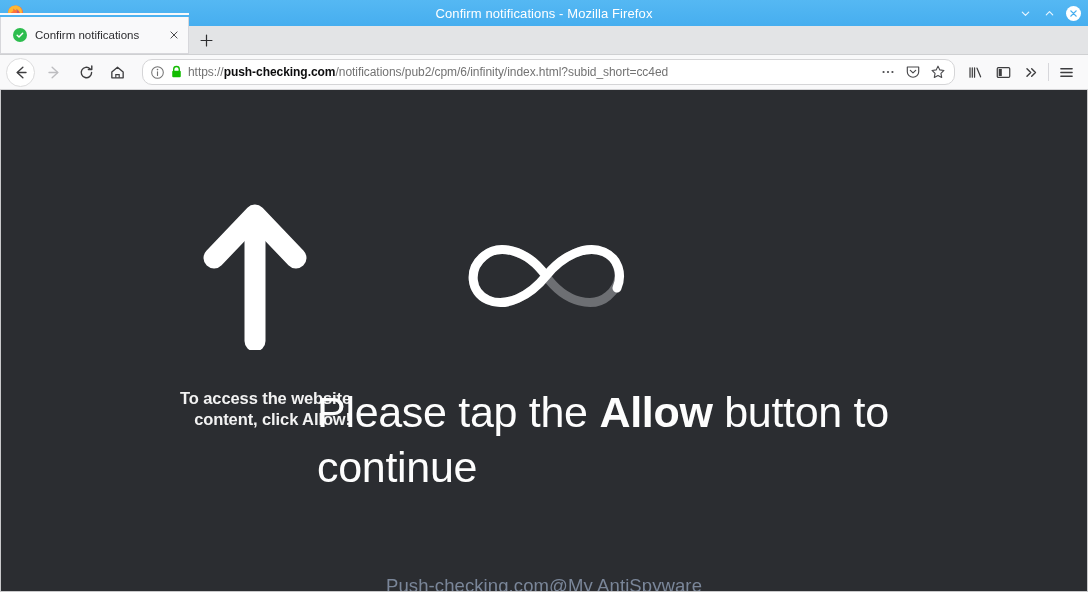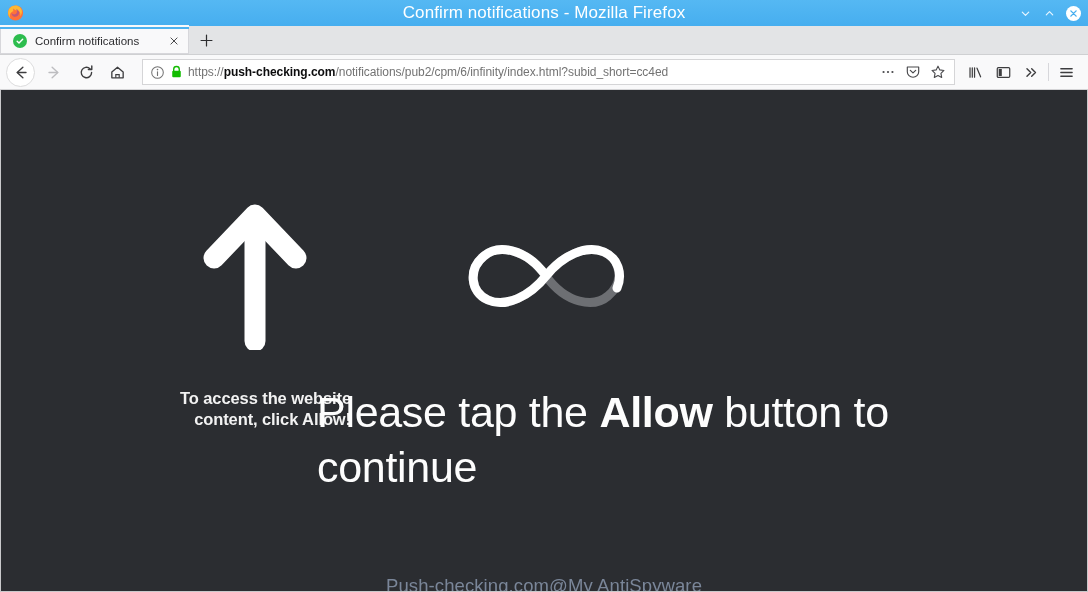--- a/index.html
+++ b/index.html
@@ -32,21 +32,21 @@
     justify-content: center;
   }
   .titlebar-logo {
     position: absolute;
     left: 6px;
     top: 3px;
     width: 19px;
     height: 19px;
   }
   .titlebar-text {
-    font-size: 17px;
+    font-size: 13px;
     color: #ffffff;
     letter-spacing: 0.1px;
     white-space: nowrap;
   }
   .win-controls {
     position: absolute;
     right: 7px;
     top: 0;
     height: 26px;
     display: flex;
@@ -74,21 +74,21 @@
     flex: 0 0 29px;
     background: #e3e4e6;
     display: flex;
     align-items: flex-end;
     padding-left: 0;
     border-bottom: 1px solid #cfd0d2;
     position: relative;
   }
   .tab {
     position: relative;
-    height: 29px;
+    height: 41px;
     width: 189px;
     background: #f9f9fa;
     display: flex;
     align-items: center;
     padding: 0 7px 0 13px;
     border-top: 2px solid #0a84ff00;
     box-shadow: 0 0 0 1px #d7d7db inset;
   }
   .tab::before {
     content: "";
@@ -160,21 +160,21 @@
   .nav-btn.fwd { color: #bdbdc0; margin-right: 2px; }
   .nav-btn.reload { margin-right: 1px; }
   .nav-btn svg { display: block; }
 
   .urlbar {
     flex: 1;
     height: 26px;
     margin: 0 6px 0 10px;
     background: #ffffff;
     border: 1px solid #d5d5d7;
-    border-radius: 0;
+    border-radius: 10px;
     display: flex;
     align-items: center;
     padding: 0 6px 0 7px;
     gap: 5px;
     min-width: 0;
   }
   .url-info { width: 15px; height: 15px; color: #737373; flex:0 0 15px; }
   .url-lock { width: 13px; height: 14px; flex:0 0 13px; }
   .url-text {
     flex: 1;

